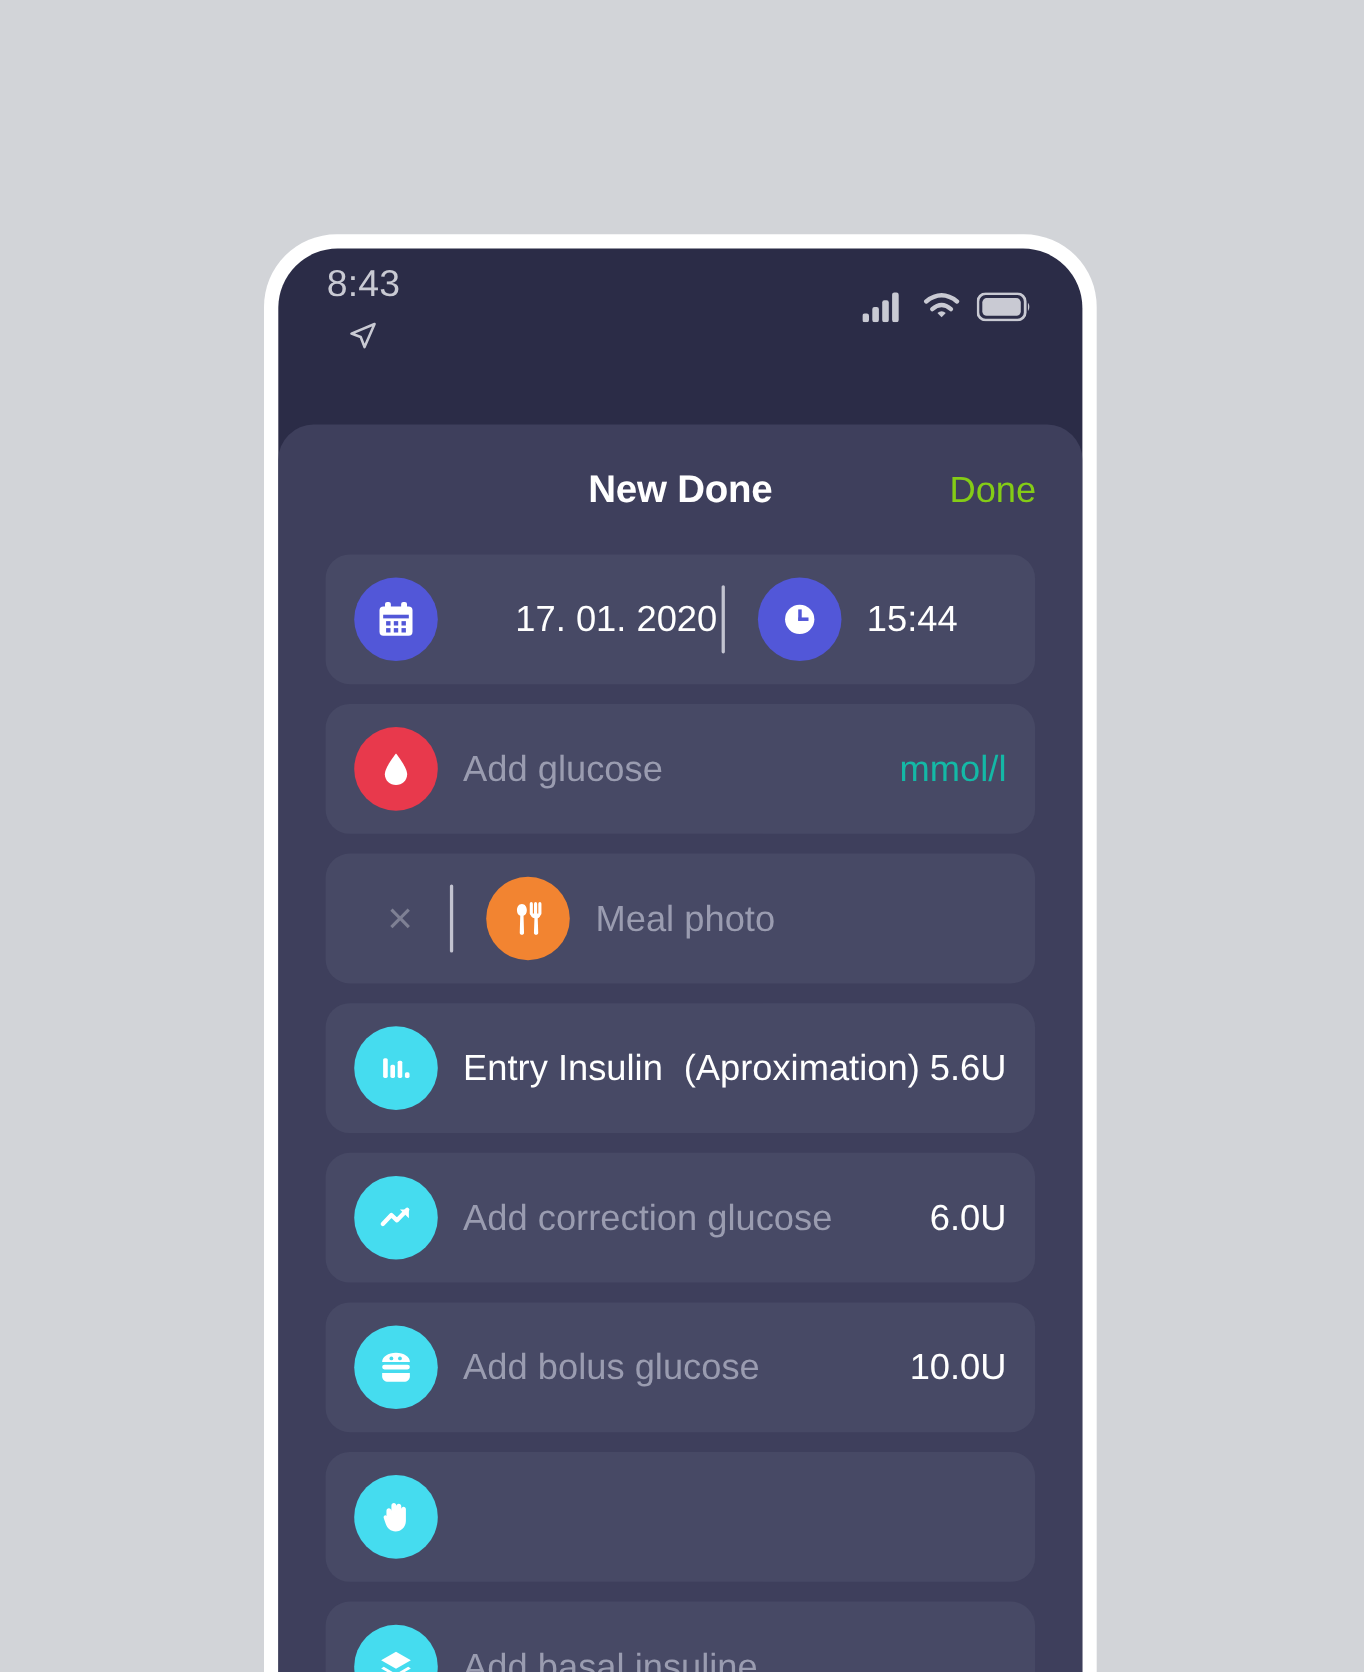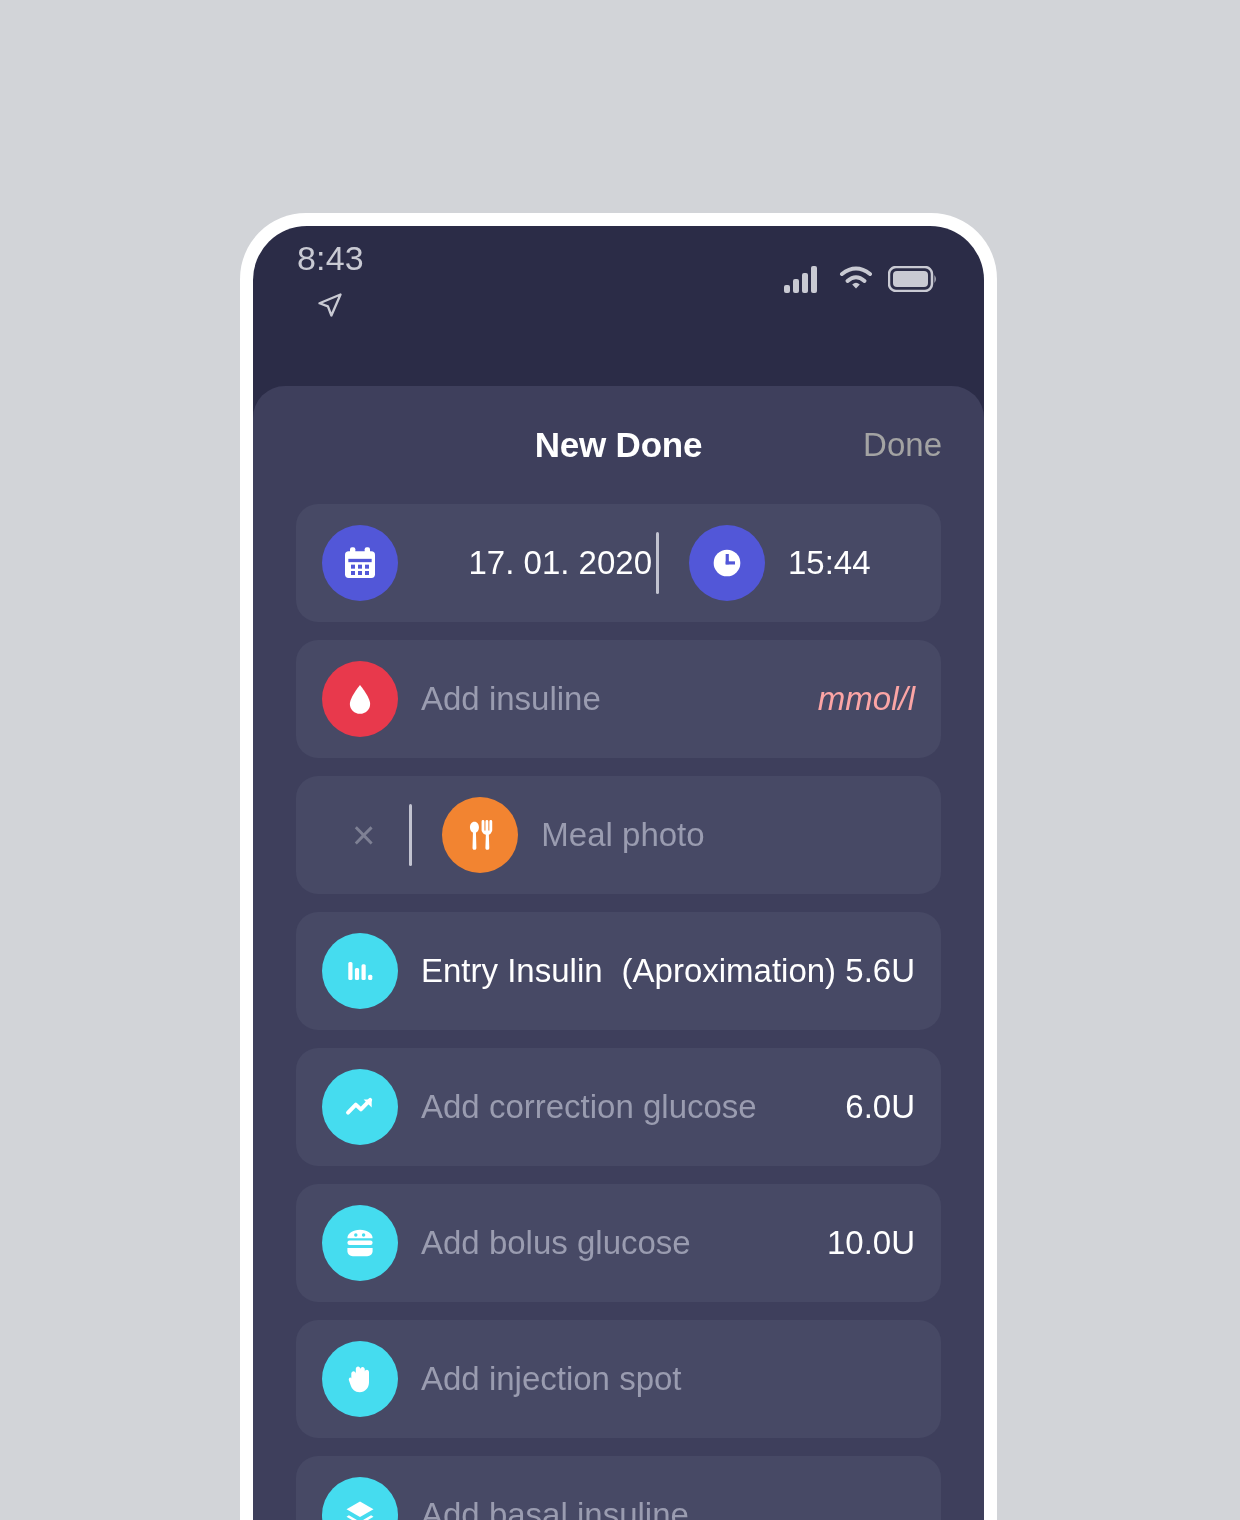--- a/index.html
+++ b/index.html
@@ -89,21 +89,21 @@
     color: #ffffff;
     font-size: 35px;
     font-weight: bold;
     letter-spacing: -0.2px;
   }
   .done-button {
     position: absolute;
     right: 42px;
     top: 50%;
     transform: translateY(-50%);
-    color: #a3a3a3;
+    color: #84cc16;
     font-size: 33px;
     font-weight: 500;
     cursor: pointer;
   }
 
   
   .rows {
     padding: 0 43px;
   }
   .row {
@@ -146,21 +146,21 @@
   .label-strong { color: #ffffff; font-weight: 500; }
   .label-muted  { color: #9a9cb0; font-weight: 500; }
 
   .row-value {
     margin-left: auto;
     font-size: 33px;
     font-weight: 500;
     white-space: nowrap;
   }
   .value-white { color: #ffffff; }
-  .value-muted { color: #fca5a5; font-style: italic; }
+  .value-muted { color: #14b8a6; }
 
   .divider {
     width: 3px;
     height: 62px;
     background: #c2c3d0;
     margin: 0 0 0 4px;
     flex: 0 0 3px;
     border-radius: 2px;
   }
 
@@ -262,21 +262,21 @@
             <span class="row-label label-strong">15:44</span>
           </div>
         </div>
 
         <div class="row">
           <span class="icon-circle c-red">
             <svg width="38" height="38" viewBox="0 0 24 24">
               <path d="M12 3.2 C12 3.2 5.6 11 5.6 15.1 C5.6 18.7 8.5 21.3 12 21.3 C15.5 21.3 18.4 18.7 18.4 15.1 C18.4 11 12 3.2 12 3.2 Z" fill="#ffffff"></path>
             </svg>
           </span>
-          <span class="row-label label-muted">Add insuline</span>
+          <span class="row-label label-muted">Add glucose</span>
           <span class="row-value value-muted">mmol/l</span>
         </div>
 
         <div class="row meal-row">
           <span class="clear-x">×</span>
           <div class="divider"></div>
           <div class="meal-right">
             <span class="icon-circle c-orange">
               <svg width="36" height="36" viewBox="0 0 24 24">
                 <path d="M8.3 3.2 C6.4 3.2 5.3 5 5.3 7 C5.3 8.8 6.2 10 7.3 10.4 L7 20.6 C7 21.4 7.6 21.9 8.3 21.9 C9 21.9 9.6 21.4 9.6 20.6 L9.3 10.4 C10.4 10 11.3 8.8 11.3 7 C11.3 5 10.2 3.2 8.3 3.2 Z" fill="#ffffff"></path>
@@ -325,21 +325,20 @@
           <span class="row-label label-muted">Add bolus glucose</span>
           <span class="row-value value-white">10.0U</span>
         </div>
 
         <div class="row">
           <span class="icon-circle c-cyan">
             <svg width="36" height="36" viewBox="0 0 24 24">
               <path d="M6.2 11.6 L6.2 8.4 C6.2 7.5 6.9 6.8 7.7 6.8 C8.5 6.8 9.2 7.5 9.2 8.4 L9.2 5.2 C9.2 4.3 9.9 3.6 10.7 3.6 C11.5 3.6 12.2 4.3 12.2 5.2 L12.2 5.6 C12.2 4.7 12.9 4 13.7 4 C14.5 4 15.2 4.7 15.2 5.6 L15.2 7.2 C15.2 6.4 15.9 5.8 16.6 5.8 C17.4 5.8 18 6.5 18 7.3 L18 14.2 C18 18 15.4 20.8 11.8 20.8 C8.6 20.8 6.6 18.8 5.7 16 L4.6 12.8 C4.3 11.9 4.8 11.1 5.5 11 C5.8 10.9 6 11.1 6.2 11.6 Z" fill="#ffffff"></path>
             </svg>
           </span>
-          <span class="row-label label-muted">Add injection spot</span>
         </div>
 
         <div class="row">
           <span class="icon-circle c-cyan">
             <svg width="36" height="36" viewBox="0 0 24 24">
               <path d="M12 3 L21 8.2 L12 13.4 L3 8.2 Z" fill="#ffffff"></path>
               <path d="M4.6 12.2 L3 13.2 L12 18.4 L21 13.2 L19.4 12.2 L12 16.5 Z" fill="#ffffff"></path>
             </svg>
           </span>
           <span class="row-label label-muted">Add basal insuline</span>

